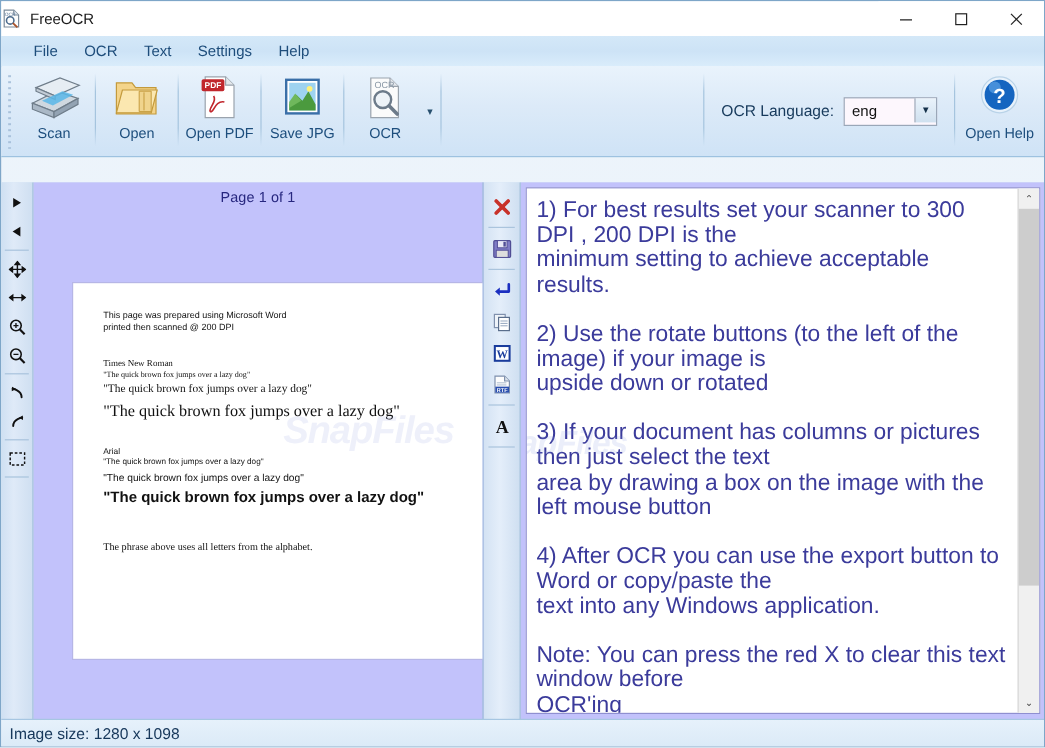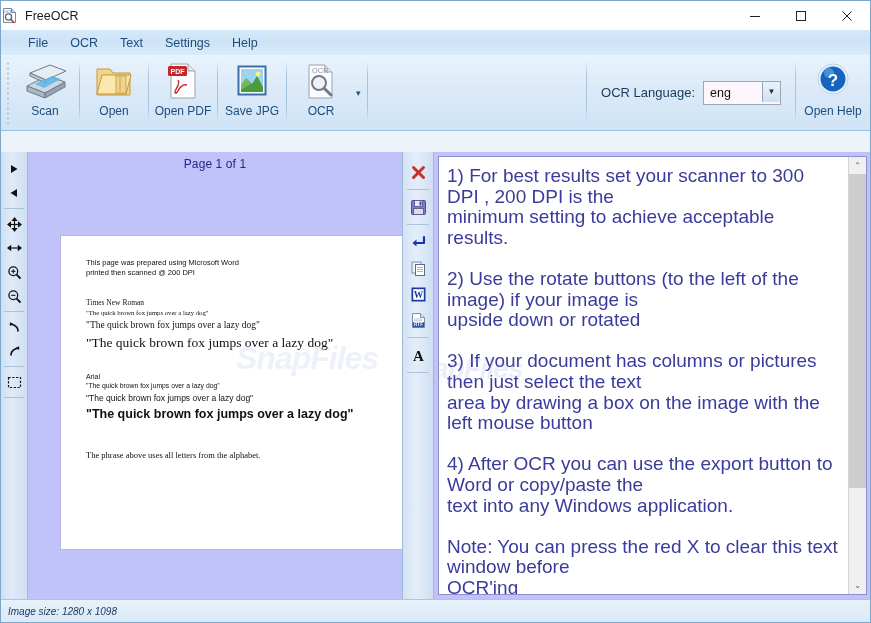--- a/index.html
+++ b/index.html
@@ -326,21 +326,21 @@
   .statusbar {
     position: absolute;
     left: 0; right: 0; bottom: 0;
     height: 22px;
     background: linear-gradient(180deg,#e6f1fb 0%, #dbeaf7 100%);
     border-top: 1px solid #a6c6e2;
     display: flex;
     align-items: center;
     padding-left: 7px;
   }
-  .status-text { font-size: 10px; color: #16375a; font-style: italic; }
+  .status-text { font-size: 13px; color: #16375a; }
 
   
   svg { display: block; }
 </style>
 </head>
 <body>
 
 <div id="app">
 
   <div class="titlebar">

